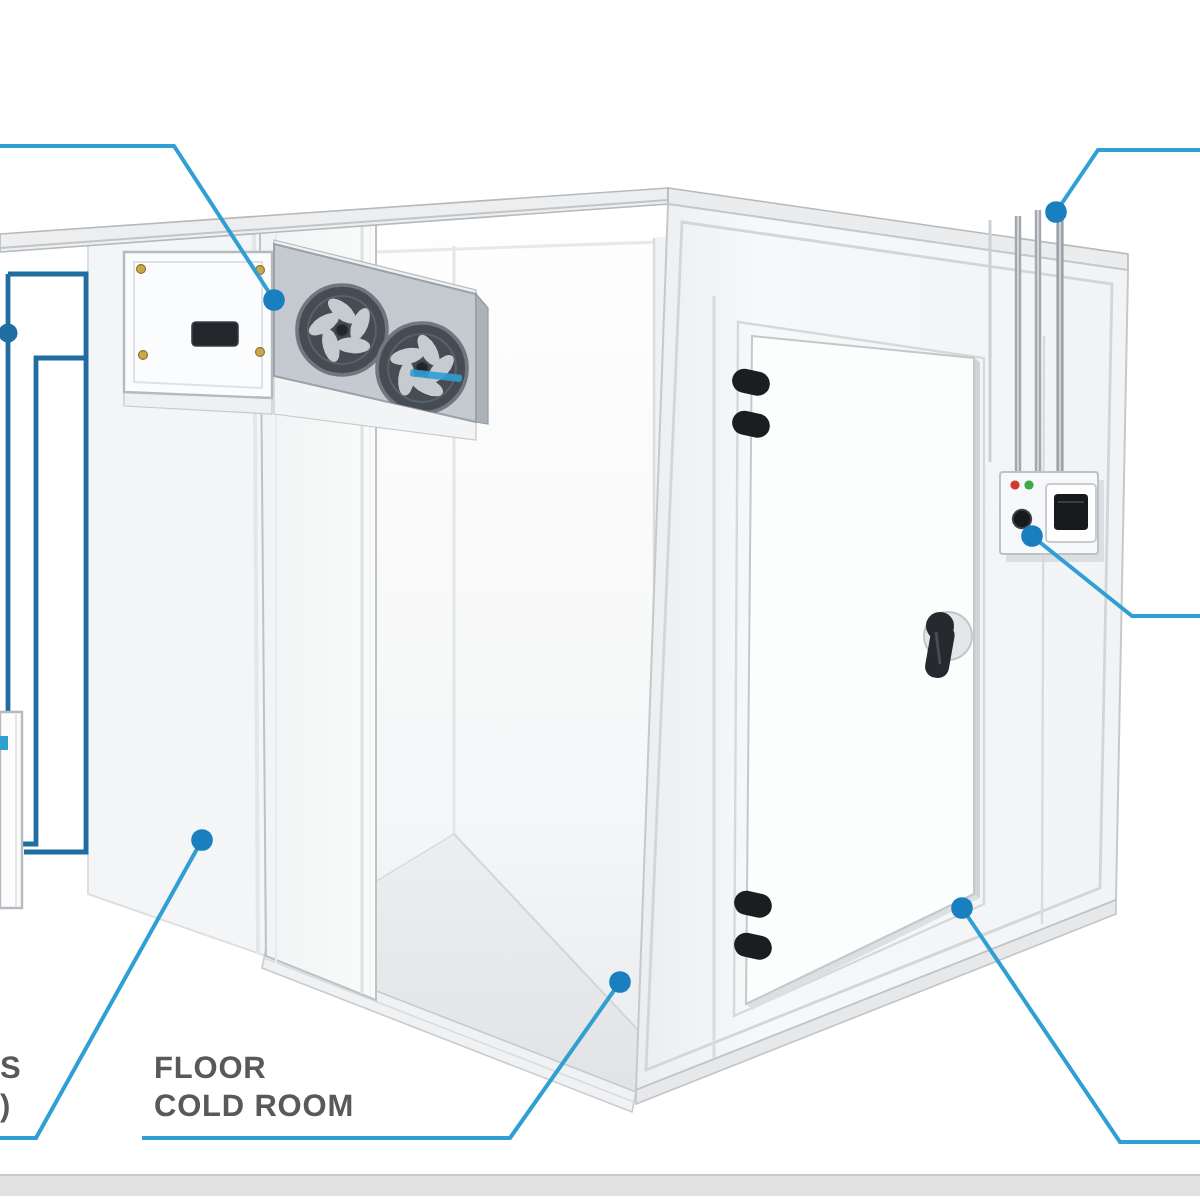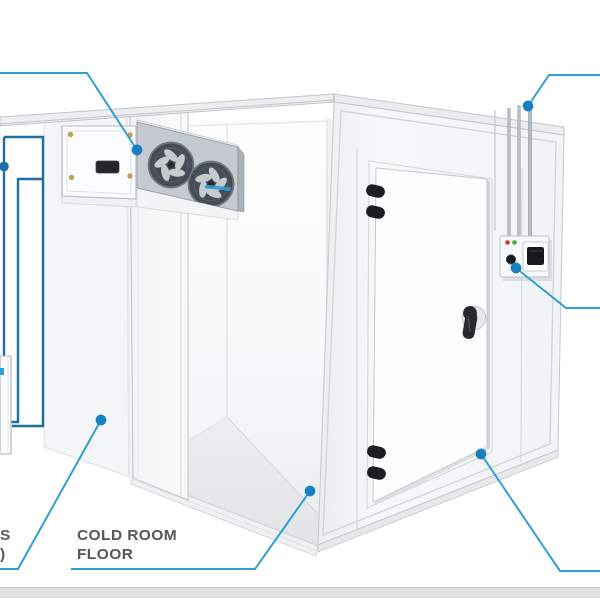--- a/index.html
+++ b/index.html
@@ -196,20 +196,20 @@
       <circle cx="528" cy="106" r="5.4" fill="#1A7FBE"></circle>
       <circle cx="516" cy="268" r="5.4" fill="#1A7FBE"></circle>
       <circle cx="481" cy="454" r="5.4" fill="#1A7FBE"></circle>
       <circle cx="310" cy="491" r="5.4" fill="#1A7FBE"></circle>
       <circle cx="101" cy="420" r="5.4" fill="#1A7FBE"></circle>
     </g>
   </g>
 </svg>
 
   <div class="lbl" style="left:77px;top:525px;">
+    <div>FLOOR</div>
     <div>COLD ROOM</div>
-    <div>FLOOR</div>
   </div>
   <div class="lbl" style="left:0px;top:525px;">
     <div>S</div>
     <div>)</div>
   </div>
 </div>
 
 </body></html>

